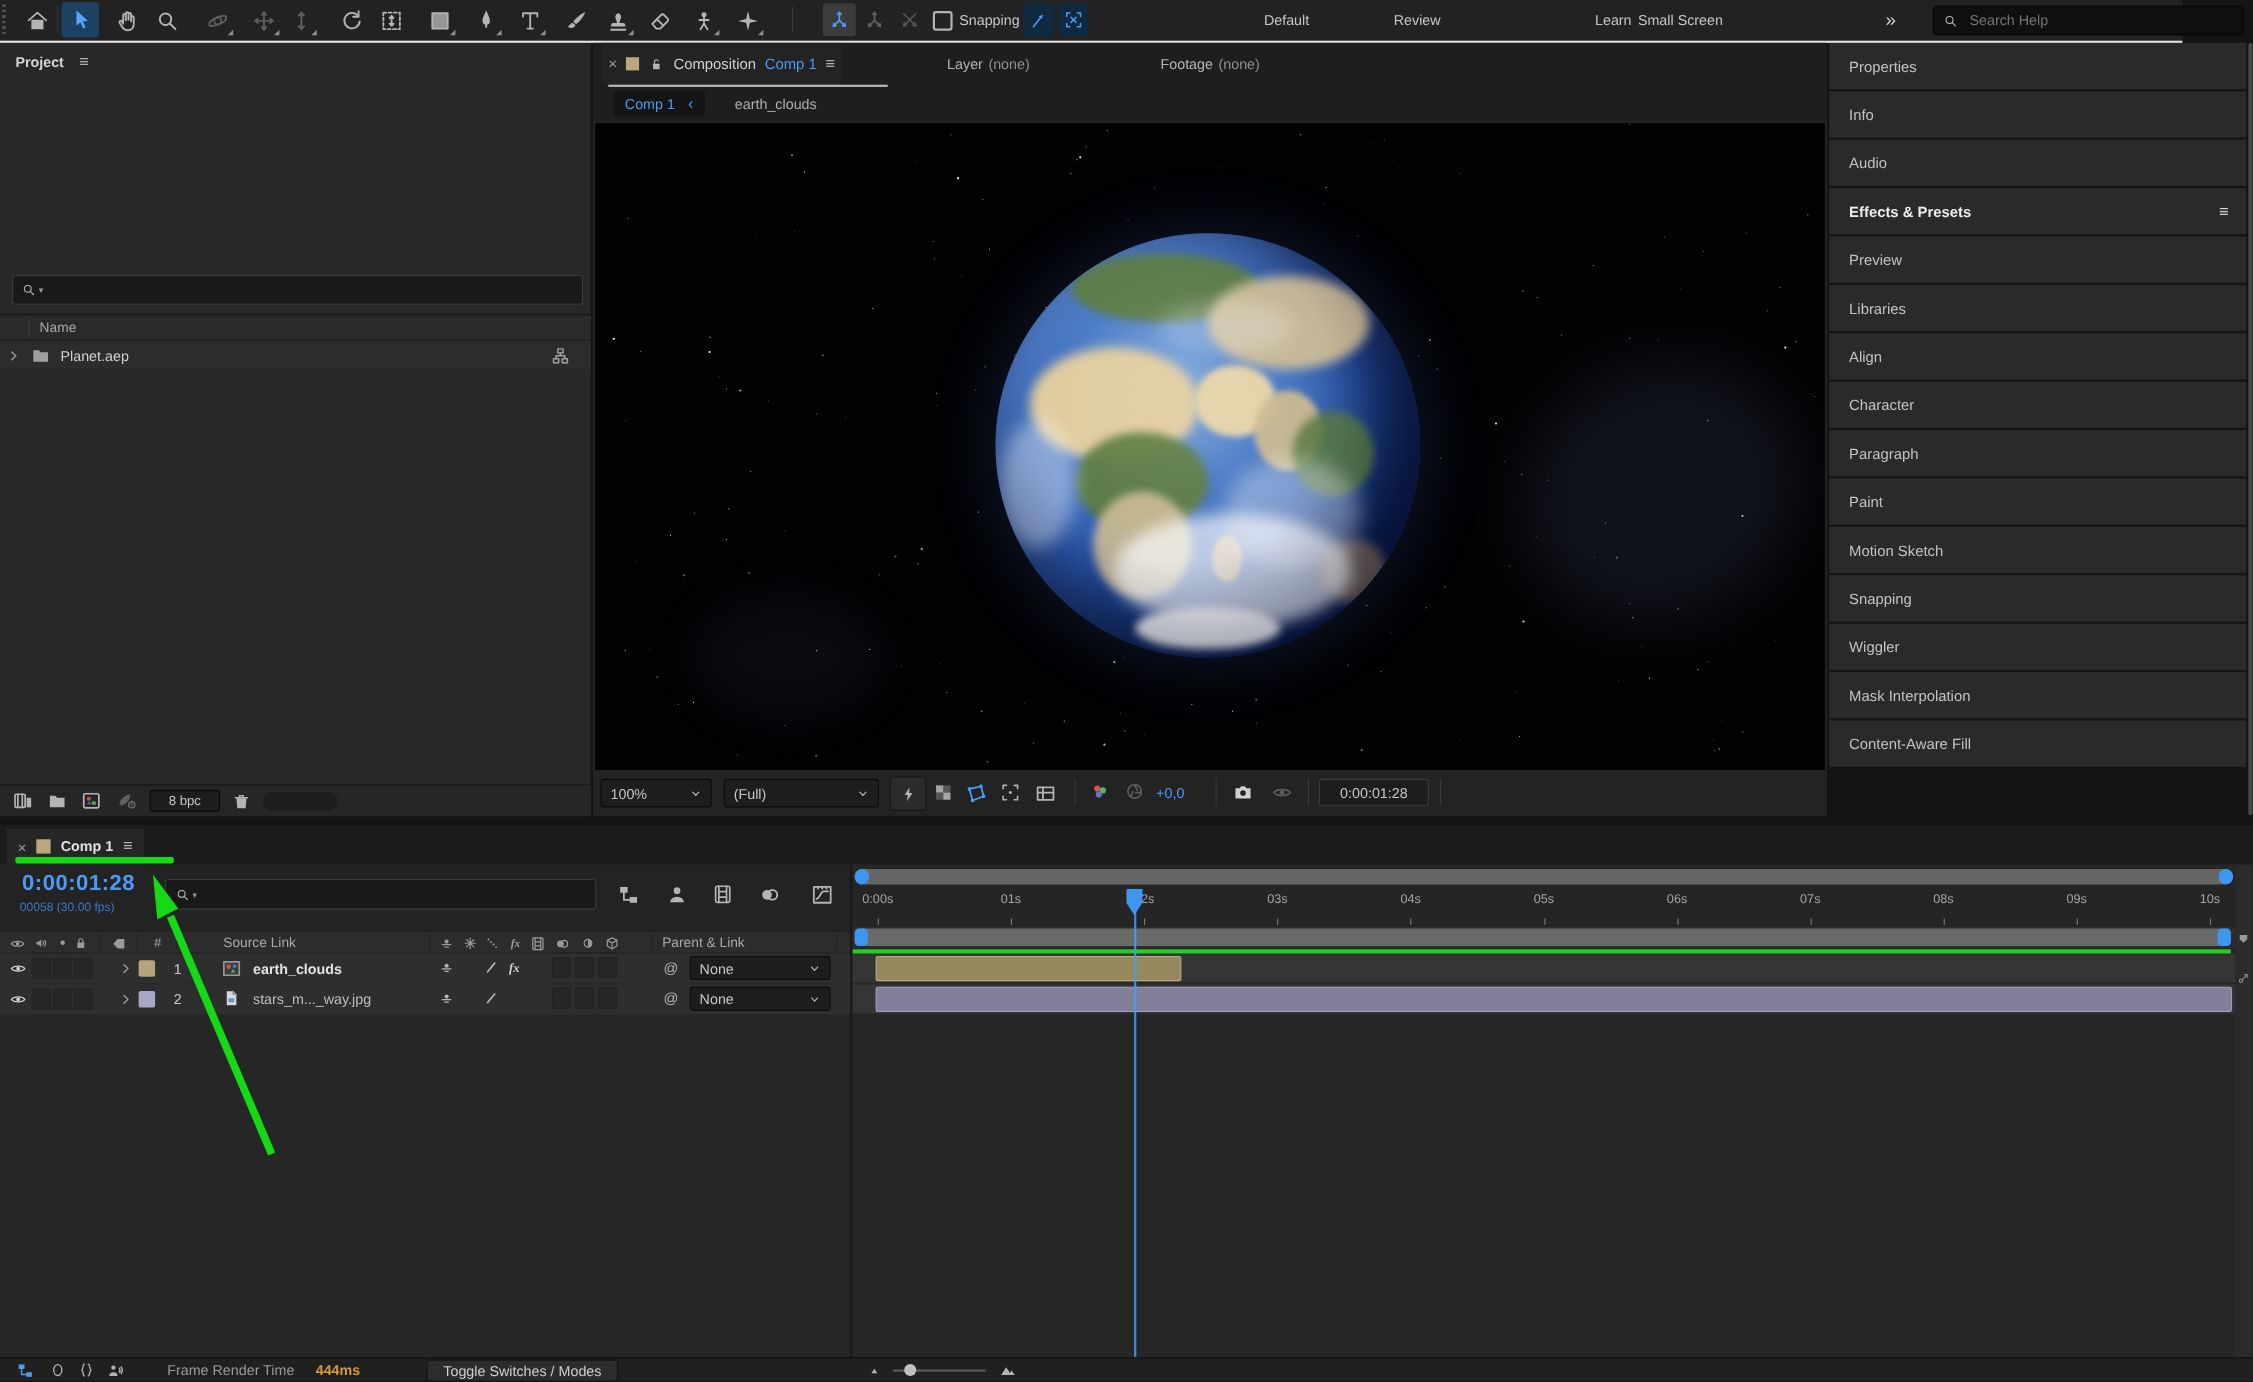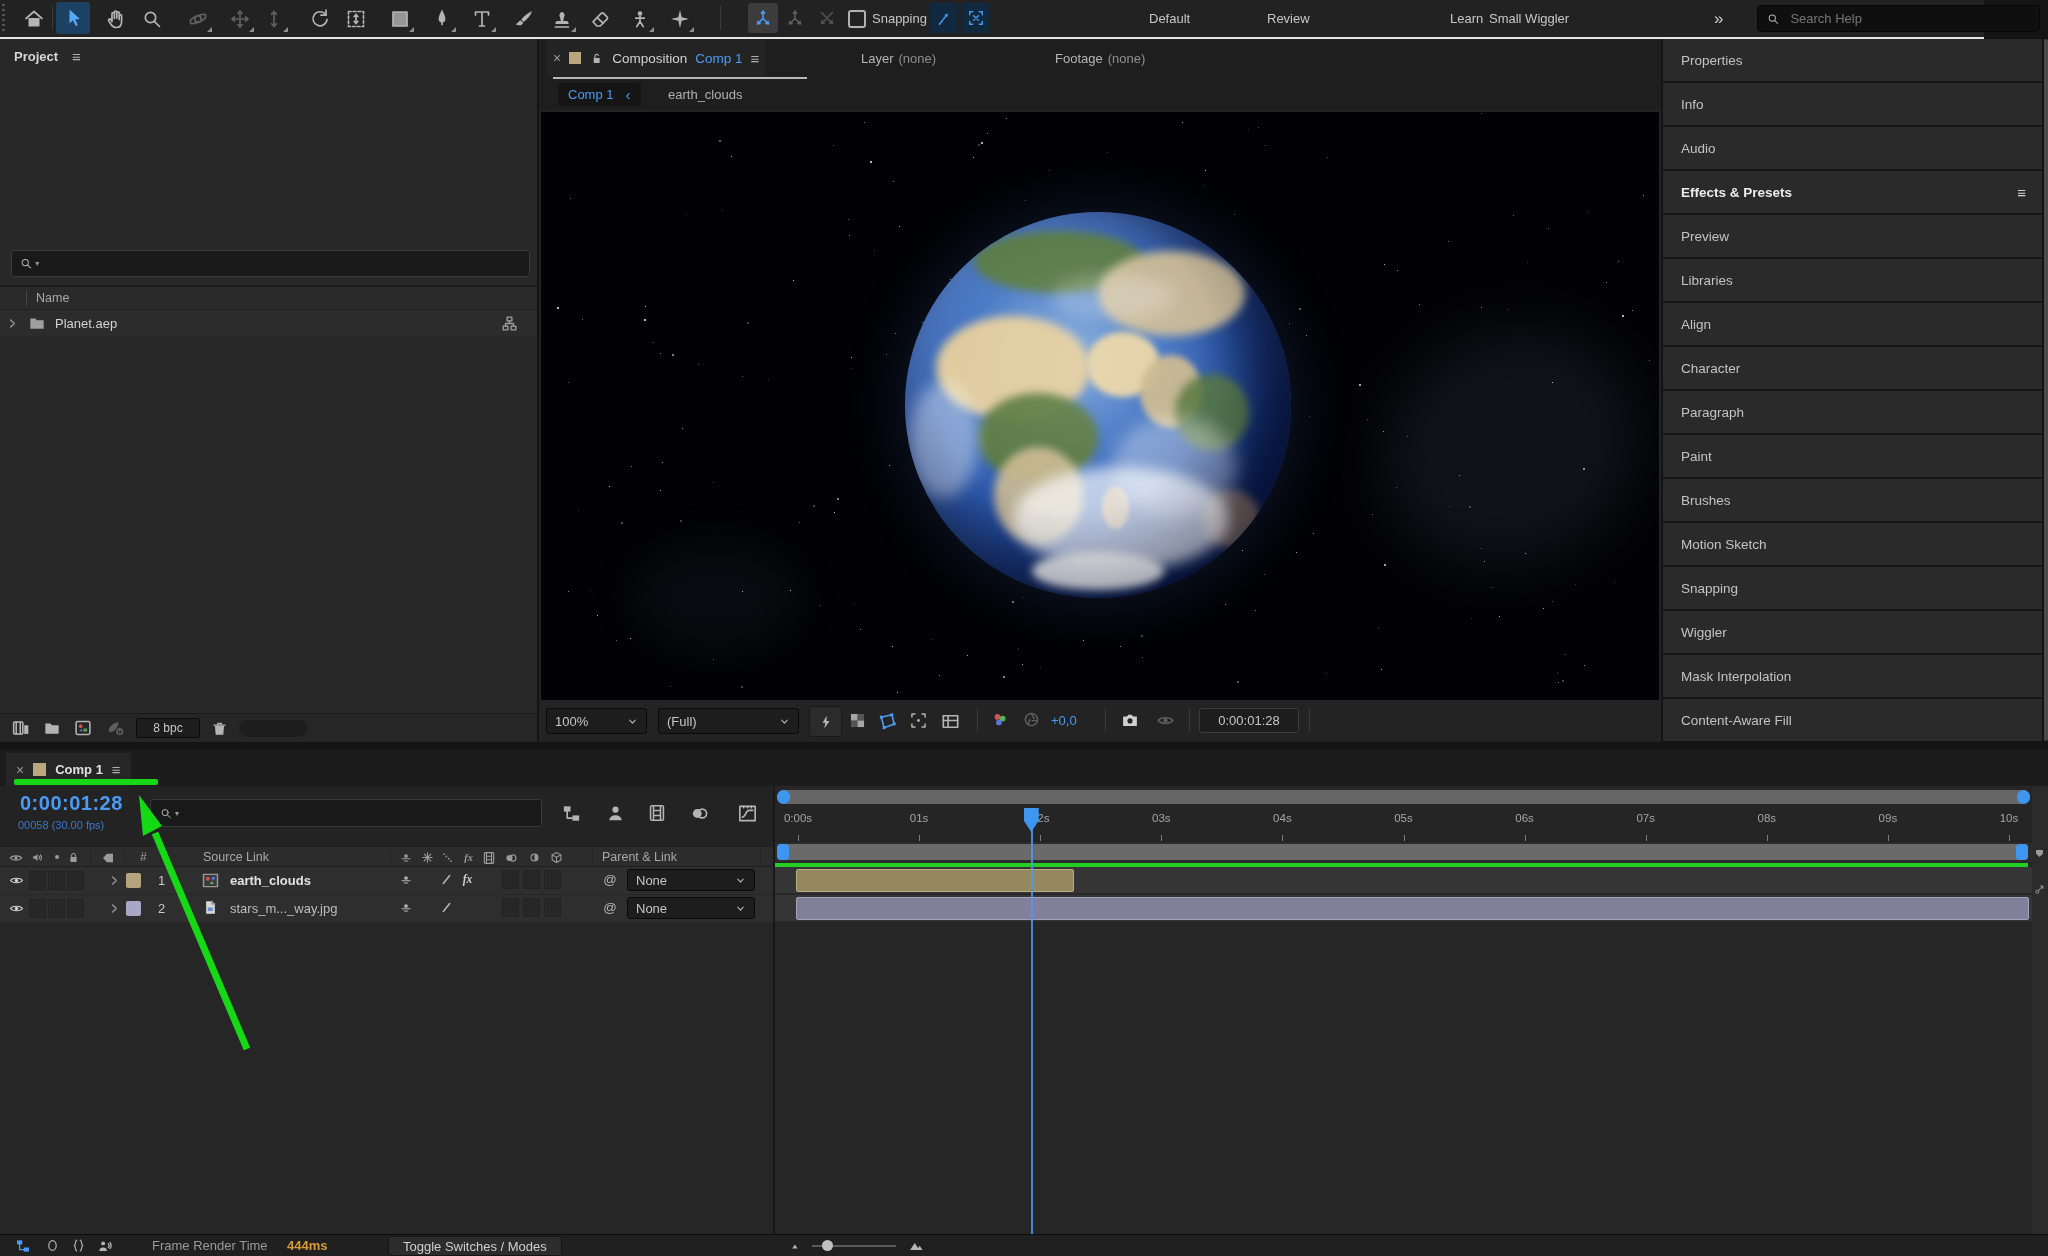--- a/index.html
+++ b/index.html
@@ -181,21 +181,21 @@
             <path d="M4.5 8 V4.5 H8 M16 4.5 h3.5 V8 M19.5 16 v3.5 H16 M8 19.5 H4.5 V16"></path>
             <path d="M9.2 9.2 l5.6 5.6 M14.8 9.2 l-5.6 5.6"></path>
           </svg>
         </span>
     </div>
 
     <div id="workspace-tabs">
         <div class="wsp" style="left: 1149px;">Default</div>
         <div class="wsp" style="left: 1267px;">Review</div>
         <div class="wsp" style="left: 1450px;">Learn</div>
-        <div class="wsp" style="left: 1489px;">Small Wiggler</div>
+        <div class="wsp" style="left: 1489px;">Small Screen</div>
       </div>
     <div class="wsp" style="left:1714px;font-size:17px;color:#d0d0d0;">»</div>
 
     <div class="inputbox abs" style="left:1757px;top:5px;width:283px;height:27px;background:#0f0f0f;border:1px solid #060606;border-radius:4px;padding:0 8px;">
       <span class="ic" style="width:16px;height:16px;margin-right:8px;">
           <svg viewBox="0 0 24 24" fill="none" stroke="currentColor" stroke-width="1.7" stroke-linecap="round" stroke-linejoin="round">
             <circle cx="10.5" cy="10.5" r="5.2"></circle>
             <path d="M14.6 14.6 L19.5 19.5"></path>
           </svg>
         </span>
@@ -652,23 +652,20 @@
         <div class="rp-item">
           <span style="">Character</span>
         </div>
         <div class="rp-item">
           <span style="">Paragraph</span>
         </div>
         <div class="rp-item">
           <span style="">Paint</span>
         </div>
         <div class="rp-item">
-          <span style="">Brushes</span>
-        </div>
-        <div class="rp-item">
           <span style="">Motion Sketch</span>
         </div>
         <div class="rp-item">
           <span style="">Snapping</span>
         </div>
         <div class="rp-item">
           <span style="">Wiggler</span>
         </div>
         <div class="rp-item">
           <span style="">Mask Interpolation</span>

